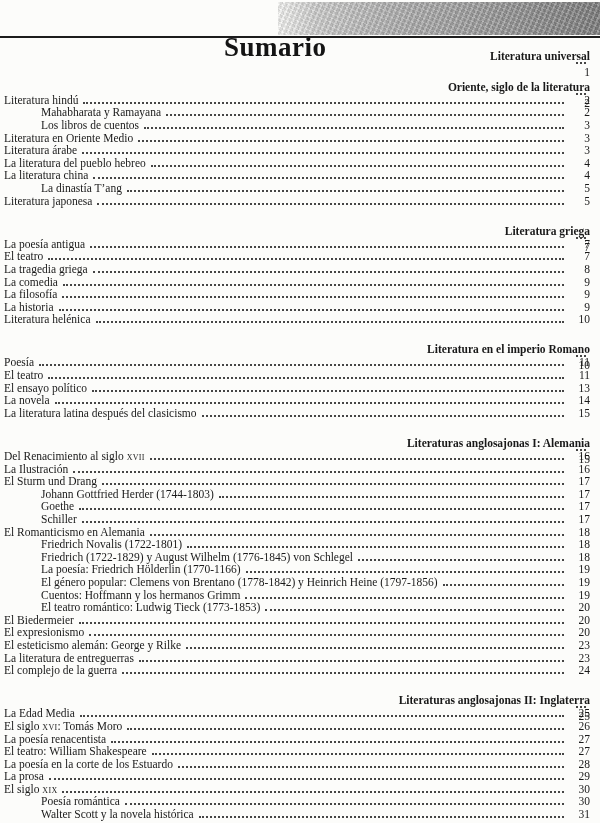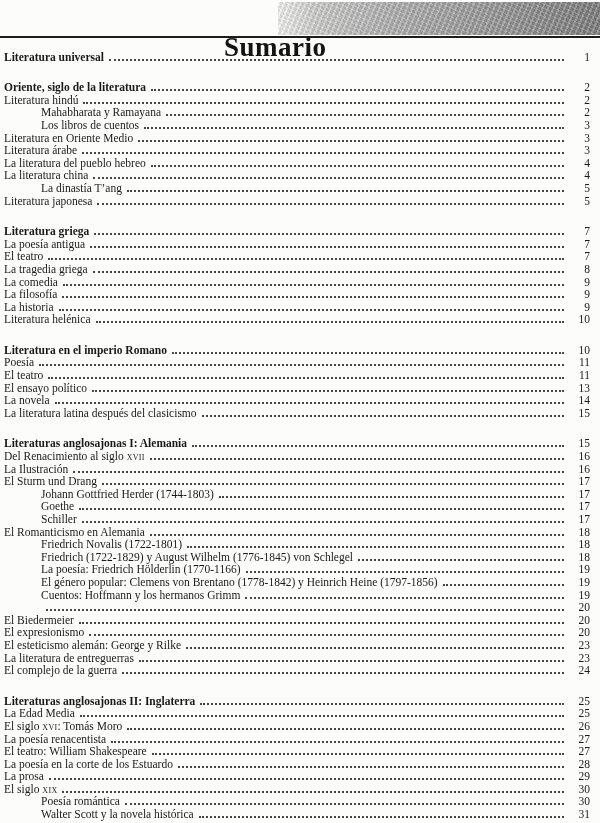--- a/index.html
+++ b/index.html
@@ -34,21 +34,21 @@
 
   
   .toc{position:absolute;top:50px;left:4px;width:586px;}
   .toc-group{margin-top:18px;}
   .toc-group:first-child{margin-top:0;}
   .row{
     display:flex;align-items:flex-end;
     height:12.6px;font-size:11.5px;line-height:12px;
   }
   .row.b .lbl{font-weight:bold;}
-  .lvl0{margin-left:0;}
+  .lvl0{margin-left:0;flex-direction:column;}
   .lvl1{}
   .lvl2{margin-left:37px;}
   .lbl{white-space:nowrap;flex:none;}
   .lead{
     flex:1;min-width:10px;
     border-bottom:2px dotted #454545;
     margin:0 4px 2px 5px;
   }
   .pg{flex:none;min-width:22px;text-align:right;}
   .sc{font-variant:small-caps;letter-spacing:.3px;}
@@ -256,20 +256,21 @@
           <span class="lbl">El género popular: Clemens von Brentano (1778-1842) y Heinrich Heine (1797-1856)</span>
           <span class="lead"></span>
           <span class="pg">19</span>
         </div>
         <div class="row lvl2">
           <span class="lbl">Cuentos: Hoffmann y los hermanos Grimm</span>
           <span class="lead"></span>
           <span class="pg">19</span>
         </div>
         <div class="row lvl2">
+          <span class="lbl">El teatro romántico: Ludwig Tieck (1773-1853)</span>
           <span class="lead"></span>
           <span class="pg">20</span>
         </div>
         <div class="row lvl1">
           <span class="lbl">El Biedermeier</span>
           <span class="lead"></span>
           <span class="pg">20</span>
         </div>
         <div class="row lvl1">
           <span class="lbl">El expresionismo</span>

